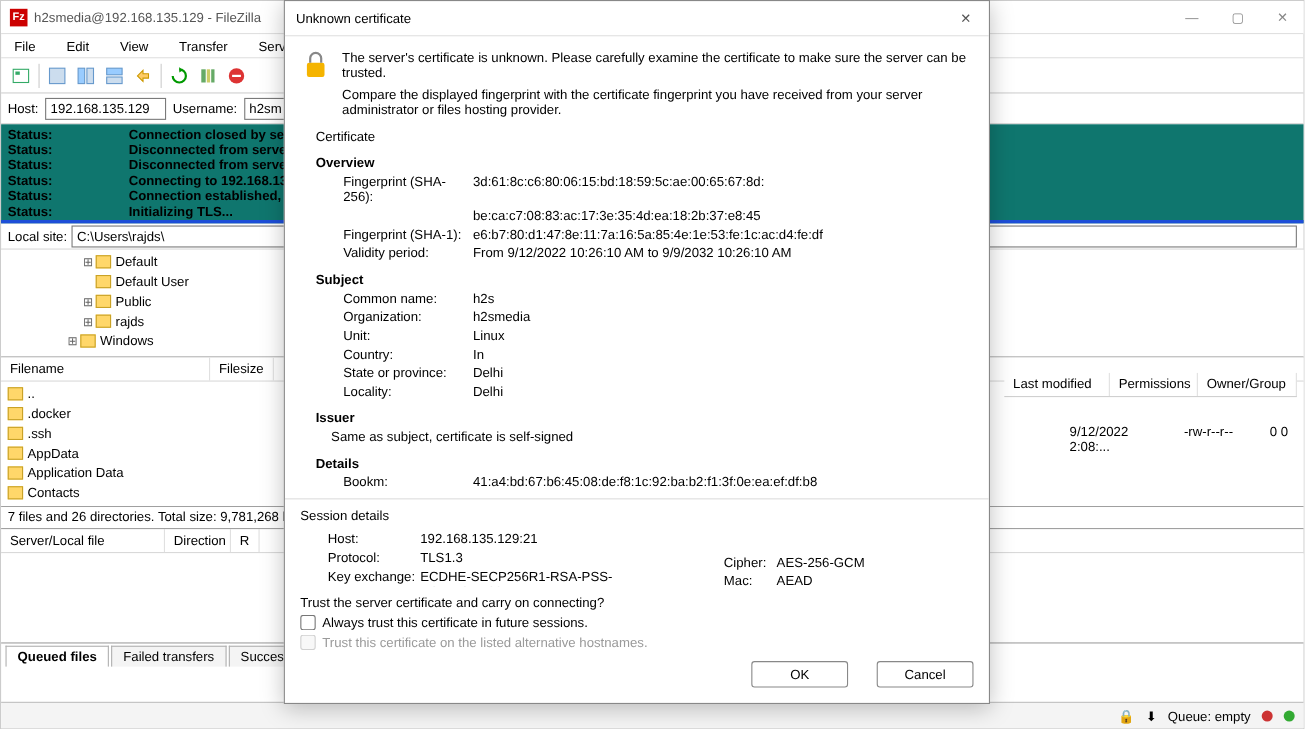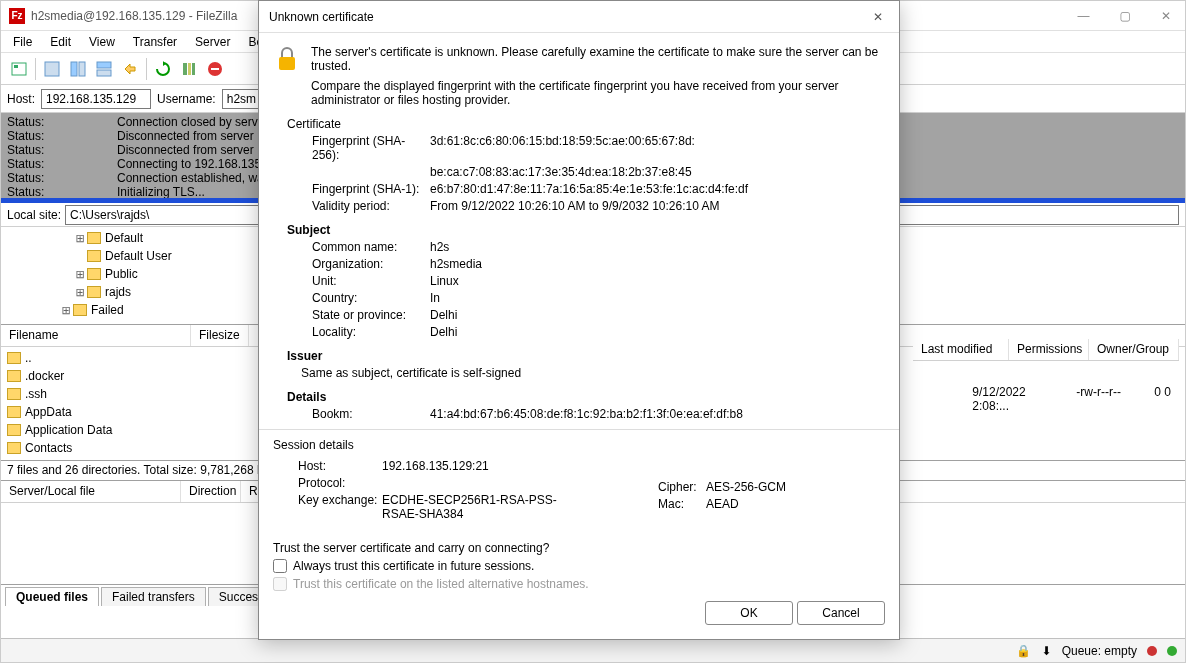--- a/index.html
+++ b/index.html
@@ -6,32 +6,32 @@
 body { background: #f0f0f0; width: 1186px; height: 663px; overflow: hidden; position: relative; }
 
 
 .main-window { width: 1186px; height: 663px; background: #fff; border: 1px solid #ccc; position: relative; }
 .titlebar { height: 30px; background: #fff; display: flex; align-items: center; padding: 0 8px; border-bottom: 1px solid #e0e0e0; }
 .titlebar .app-icon { width: 16px; height: 16px; background: #c00; margin-right: 6px; display:inline-flex; align-items:center; justify-content:center; color:#fff; font-weight:bold; font-size:10px; }
 .titlebar .title { flex: 1; color: #555; }
 .titlebar .win-controls { display: flex; gap: 18px; color:#888; }
 .titlebar .win-controls span { cursor: default; padding: 2px 6px; }
 
-.menubar { height: 22px; display: flex; align-items: center; padding: 0 4px; gap: 2px; border-bottom: 1px solid #e0e0e0; }
+.menubar { height: 22px; display: flex; align-items: center; padding: 0 4px; gap: 12px; border-bottom: 1px solid #e0e0e0; }
 .menubar span { padding: 2px 8px; }
 
 .toolbar { height: 32px; display: flex; align-items: center; padding: 2px 6px; gap: 2px; border-bottom: 1px solid #d0d0d0; }
 .tb-btn { width: 24px; height: 24px; border: 1px solid transparent; display:flex; align-items:center; justify-content:center; }
 .tb-sep { width: 1px; height: 22px; background: #ccc; margin: 0 2px; }
 
 .quickconnect { height: 28px; display: flex; align-items: center; padding: 2px 6px; gap: 6px; border-bottom: 1px solid #d0d0d0; }
 .quickconnect label { color: #000; }
 .quickconnect input { border: 1px solid #7a7a7a; padding: 2px 4px; height: 20px; }
 
-.logpane { height: 90px; border-bottom: 5px solid #1d4ed8; overflow: hidden; padding: 2px 6px; background:#a3a3a3; }
+.logpane { height: 90px; border-bottom: 3px solid #1d4ed8; overflow: hidden; padding: 2px 6px; background:#0f766e;font-weight:bold; }
 .logpane .row { display: flex; }
 .logpane .lab { width: 110px; }
 
 .sitebar { height: 24px; display: flex; align-items: center; padding: 0 6px; gap: 4px; border-bottom: 1px solid #d0d0d0; }
 .sitebar input { flex:1; border:1px solid #7a7a7a; padding:1px 4px; height:20px; }
 
 .tree { height: 98px; border-bottom: 1px solid #a0a0a0; overflow: hidden; padding: 2px 4px; background:#fff; }
 .tree .node { display:flex; align-items:center; height:18px; }
 .tree .exp { width:14px; text-align:center; color:#666; font-size:11px; }
 .folder-icon { width:14px; height:12px; background:#ffd76a; border:1px solid #c9a227; margin-right:4px; display:inline-block; }
@@ -65,21 +65,21 @@
 .dlg-intro { display:flex; gap:10px; }
 .lock-icon { width:28px; height:28px; flex:0 0 28px; }
 .dlg-section-h { font-weight:bold; margin-top:10px; }
 .kv { display:flex; margin-top:3px; }
 .kv .k { width:132px; padding-left:14px;margin-left:25px; }
 .kv .v { flex:1; }
 .kv-wide .k { width: 84px; padding-left:0; }
 .indent { padding-left:14px; }
 .dlg-sep { height:1px; background:#ddd; margin:8px -14px; }
 .dlg-footer { padding: 8px 14px 14px; }
-.dlg-btns { display:flex; gap:4px; justify-content:flex-end; margin-top:10px; }
+.dlg-btns { display:flex; gap:26px; justify-content:flex-end; margin-top:10px; }
 .dlg-btns button { width:88px; height:24px; border:1px solid #888; background:#fff; border-radius:3px; }
 .chk { display:flex; align-items:flex-start; gap:6px; margin-top:4px; }
 .chk input { width:14px; height:14px; }
 .chk.disabled { color:#9a9a9a; }
 
 
 .remote-hdrs { position:absolute; top:338px; right:6px; height:22px; display:flex; background:#fff; border-bottom:1px solid #d0d0d0; z-index:0;}
 .remote-hdrs span { padding:3px 8px; border-right:1px solid #e0e0e0; }
 .remote-row { position:absolute; top:382px; right:6px; height:20px; display:flex; gap:0; }
 .remote-row span { padding:2px 8px; }
@@ -217,21 +217,21 @@
         <span>Public</span>
       </div>
     <div class="node" style="padding-left:68px">
         <span class="exp">⊞</span>
         <span class="folder-icon"></span>
         <span>rajds</span>
       </div>
     <div class="node" style="padding-left:54px">
         <span class="exp">⊞</span>
         <span class="folder-icon"></span>
-        <span>Failed</span>
+        <span>Windows</span>
       </div>
   </div>
 
   <div class="filehdr">
     <span style="width:190px">Filename</span>
     <span>Filesize</span>
   </div>
 
   <div class="filelist">
     <div class="frow">
@@ -256,21 +256,21 @@
       </div>
     <div class="frow">
         <span class="folder-icon"></span>
         <span>Contacts</span>
       </div>
   </div>
 
   <div class="summary">7 files and 26 directories. Total size: 9,781,268 by</div>
 
   <div class="queuehdr">
-    <span style="width:180px">Server/Local file</span>
+    <span style="width:149px">Server/Local file</span>
     <span style="width:60px">Direction</span>
     <span>R</span>
   </div>
   <div class="queue-body"></div>
 
   <div class="tabs">
     <div class="tab active">Queued files</div>
     <div class="tab">Failed transfers</div>
     <div class="tab">Successfu</div>
   </div>
@@ -309,20 +309,21 @@
             <path d="M9 12 V8 a5 5 0 0 1 10 0 V12" fill="none" stroke="#888" stroke-width="2"></path>
           </svg>
       </div>
       <div>
         <div>The server's certificate is unknown. Please carefully examine the certificate to make sure the server can be trusted.</div>
         <div style="margin-top:6px">Compare the displayed fingerprint with the certificate fingerprint you have received from your server administrator or files hosting provider.</div>
       </div>
     </div>
 
     <div class="indent" style="margin-top:10px">Certificate</div>
+    <div class="dlg-section-h indent">Overview</div>
     <div class="kv">
         <span class="k">Fingerprint (SHA-256):</span>
         <span class="v">3d:61:8c:c6:80:06:15:bd:18:59:5c:ae:00:65:67:8d:</span>
       </div>
     <div class="kv">
         <span class="k"></span>
         <span class="v">be:ca:c7:08:83:ac:17:3e:35:4d:ea:18:2b:37:e8:45</span>
       </div>
     <div class="kv">
         <span class="k">Fingerprint (SHA-1):</span>
@@ -372,20 +373,21 @@
 
     <div>Session details</div>
     <div style="display:flex; gap:40px; margin-top:4px;">
       <div style="flex:0 0 320px">
         <div class="kv kv-wide">
             <span class="k">Host:</span>
             <span class="v">192.168.135.129:21</span>
           </div>
         <div class="kv kv-wide">
             <span class="k">Protocol:</span>
+            <span class="v">TLS1.3</span>
           </div>
         <div class="kv kv-wide">
             <span class="k">Key exchange:</span>
             <span class="v">ECDHE-SECP256R1-RSA-PSS-RSAE-SHA384</span>
           </div>
       </div>
       <div>
         <div class="kv kv-wide" style="height:18px"></div>
         <div class="kv kv-wide">
             <span class="k" style="width:48px">Cipher:</span>

